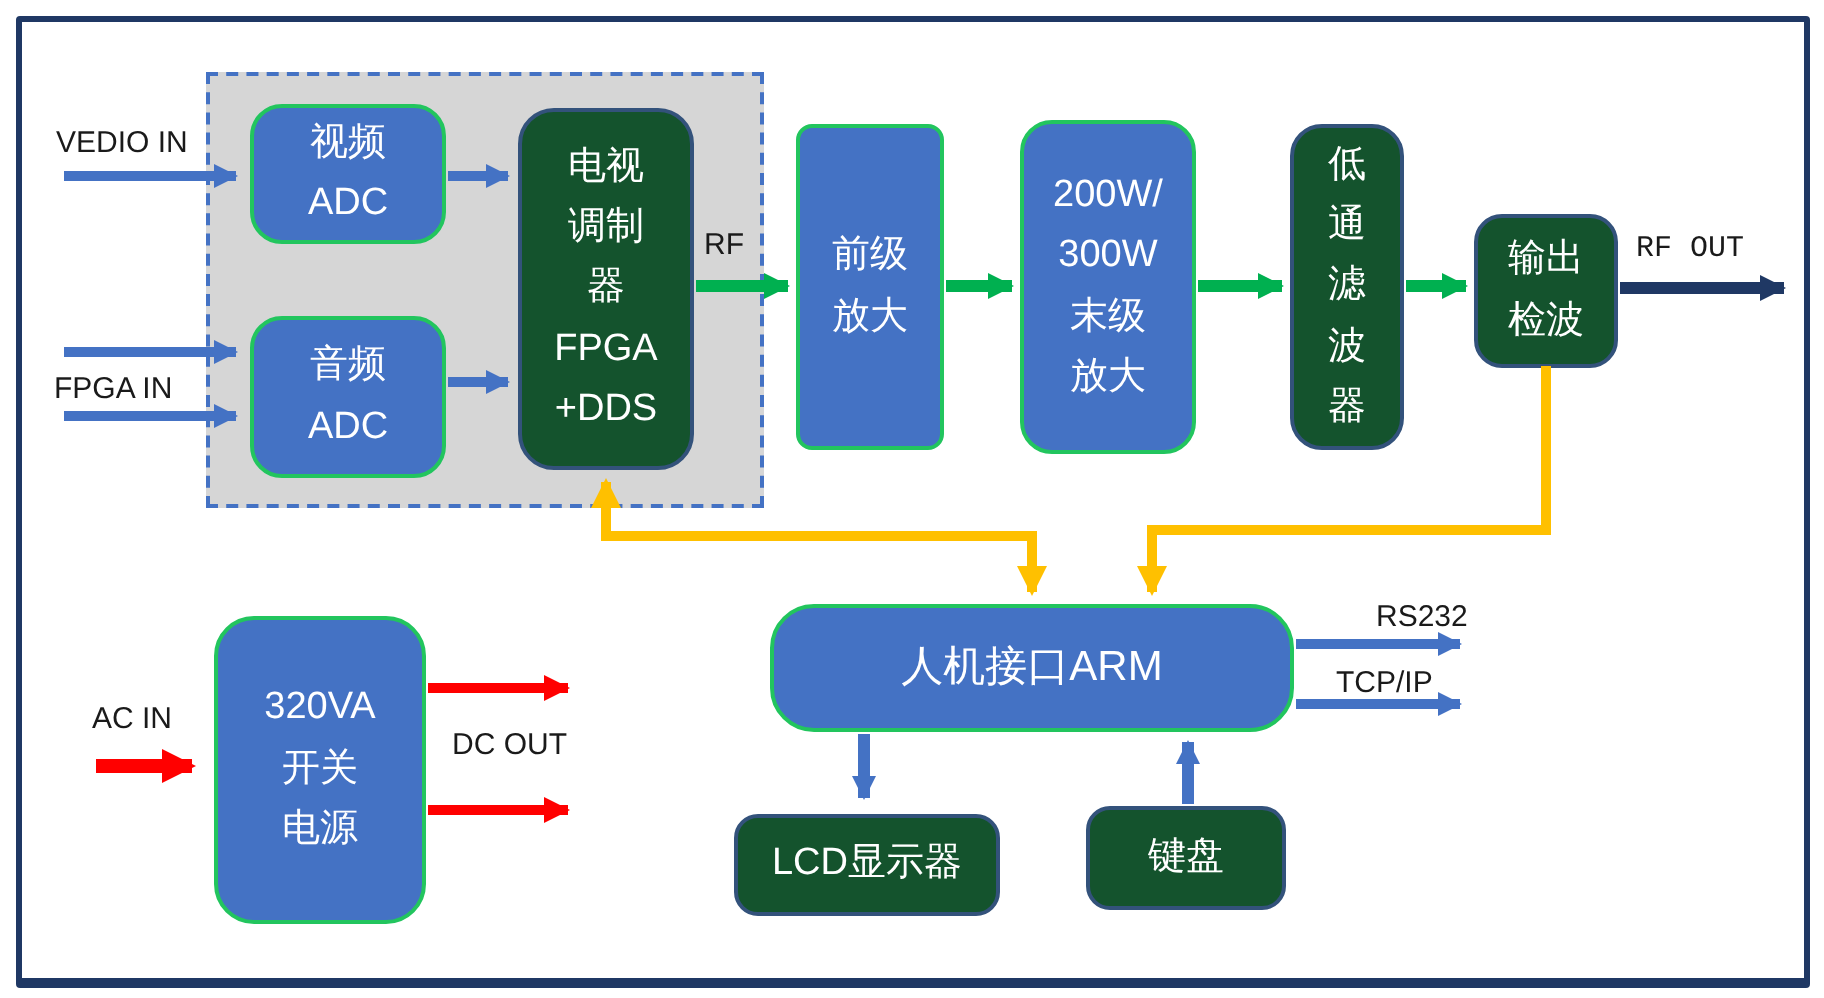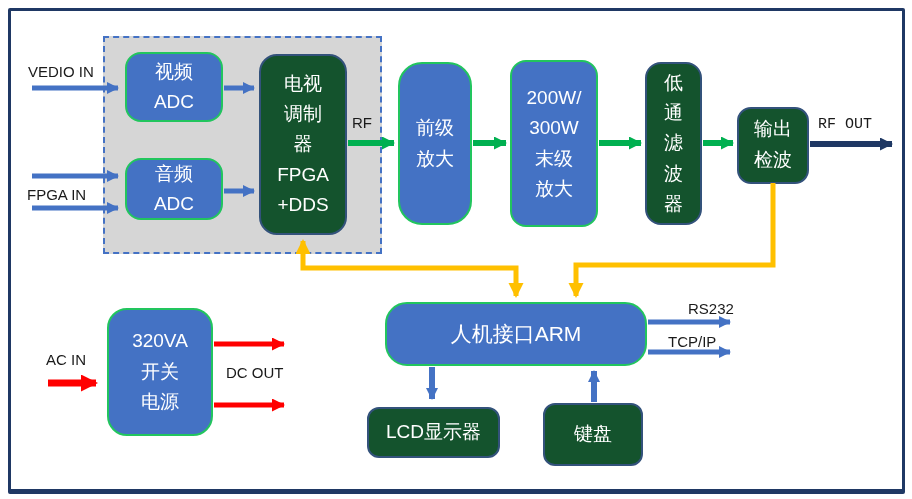--- a/index.html
+++ b/index.html
@@ -60,71 +60,71 @@
 
 <div class="canvas">
 
   <div class="panel"></div>
 
   <div class="block blue" style="left:125px; top:52px; width:98px; height:70px; border-radius:16px;">
     <span class="block-label">视频
 ADC</span>
   </div>
 
-  <div class="block blue" style="left:125px; top:158px; width:98px; height:62px; border-radius:16px;">
+  <div class="block blue" style="left:125px; top:158px; width:98px; height:81px; border-radius:16px;">
     <span class="block-label">音频
 ADC</span>
   </div>
 
   <div class="block yellow" style="left:259px; top:54px; width:88px; height:181px; border-radius:18px;">
     <span class="block-label">电视
 调制
 器
 FPGA
 +DDS</span>
   </div>
 
-  <div class="block blue" style="left:398px; top:62px; width:74px; height:163px; border-radius:24px;">
+  <div class="block blue" style="left:398px; top:62px; width:74px; height:163px; border-radius:8px;">
     <span class="block-label">前级
 放大</span>
   </div>
 
   <div class="block blue" style="left:510px; top:60px; width:88px; height:167px; border-radius:16px;">
     <span class="block-label">200W/
 300W
 末级
 放大</span>
   </div>
 
   <div class="block yellow" style="left:645px; top:62px; width:57px; height:163px; border-radius:16px;">
     <span class="block-label">低
 通
 滤
 波
 器</span>
   </div>
 
-  <div class="block yellow" style="left:737px; top:107px; width:72px; height:77px; border-radius:14px;font-family:Liberation Mono, monospace;">
+  <div class="block yellow" style="left:737px; top:107px; width:72px; height:77px; border-radius:14px;">
     <span class="block-label">输出
 检波</span>
   </div>
 
   <div class="block blue" style="left:385px; top:302px; width:262px; height:64px; border-radius:22px;">
     <span class="block-label" style="font-size:21px;">人机接口ARM</span>
   </div>
 
   <div class="block yellow" style="left:367px; top:407px; width:133px; height:51px; border-radius:12px;">
     <span class="block-label">LCD显示器</span>
   </div>
 
-  <div class="block yellow" style="left:543px; top:403px; width:100px; height:63px; border-radius:12px;">
+  <div class="block yellow" style="left:543px; top:403px; width:100px; height:52px; border-radius:12px;">
     <span class="block-label">键盘</span>
   </div>
 
-  <div class="block blue" style="left:107px; top:308px; width:106px; height:128px; border-radius:20px;">
+  <div class="block blue" style="left:107px; top:308px; width:106px; height:154px; border-radius:20px;">
     <span class="block-label">320VA
 开关
 电源</span>
   </div>
 
   <span class="port-label" style="left:28px; top:63px;">VEDIO IN</span>
   <span class="port-label" style="left:27px; top:186px;">FPGA IN</span>
   <span class="port-label" style="left:352px; top:114px;">RF</span>
   <span class="port-label" style="left:818px; top:116px;font-family:Liberation Mono, monospace;">RF OUT</span>
   <span class="port-label" style="left:668px; top:300px;margin-left:20px;">RS232</span>

